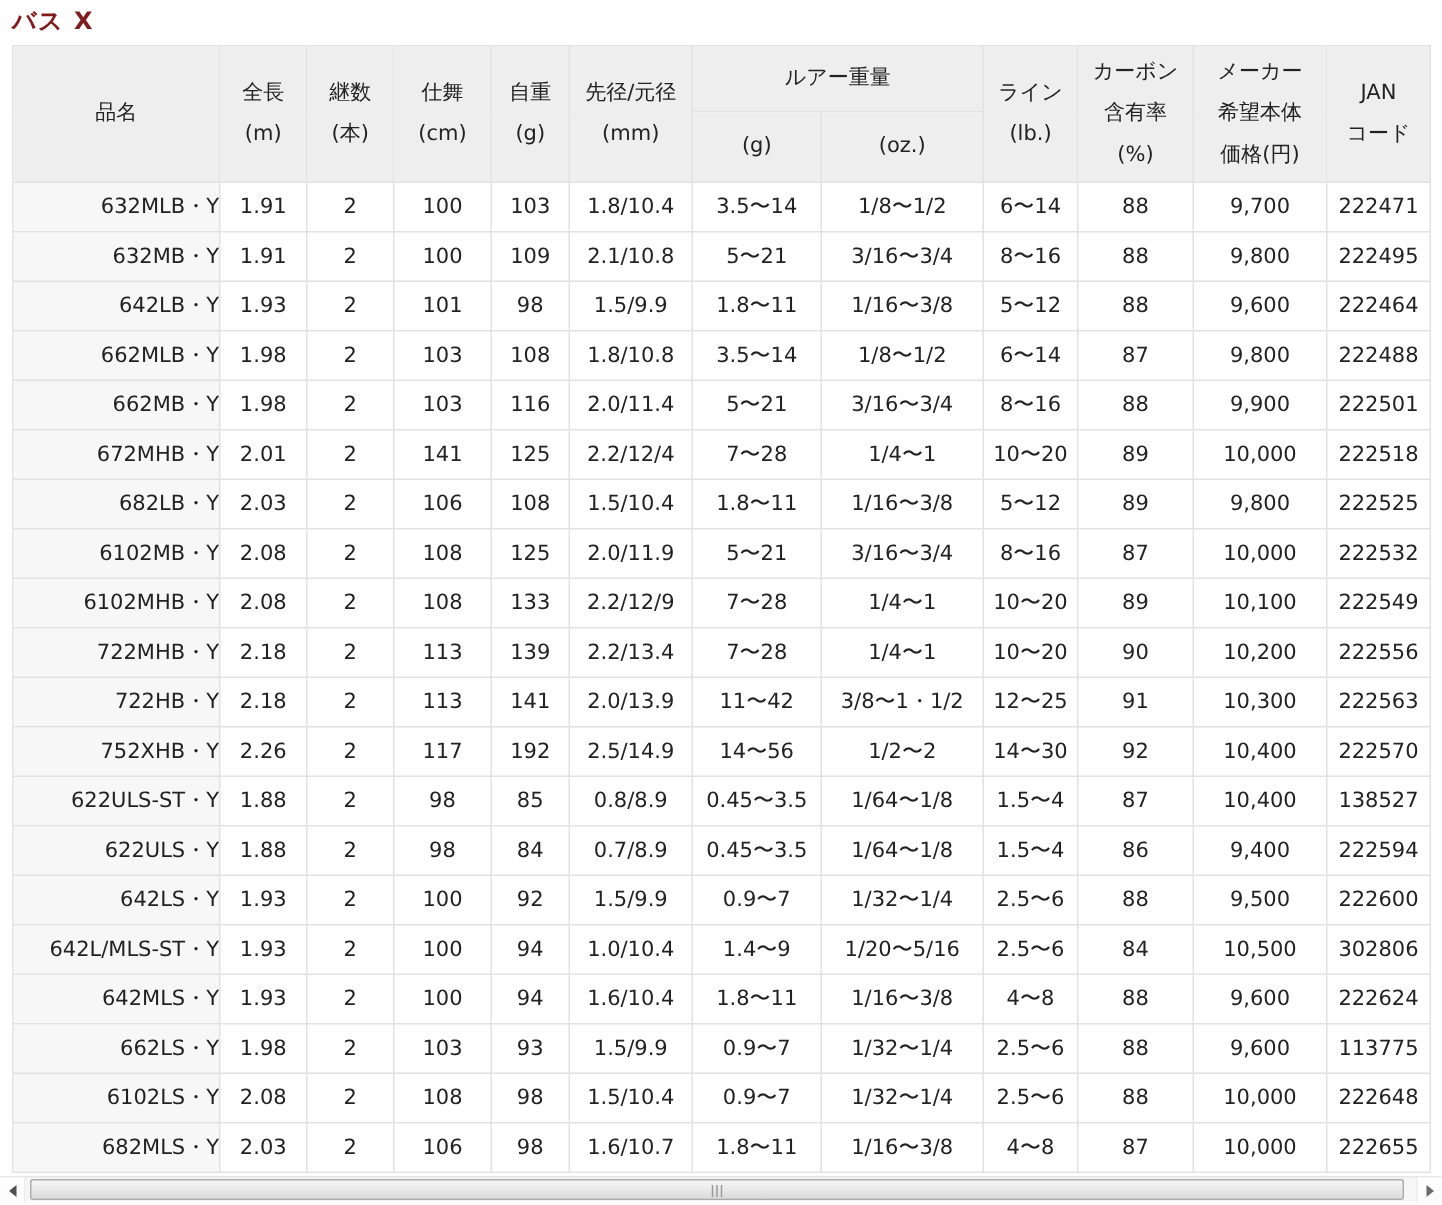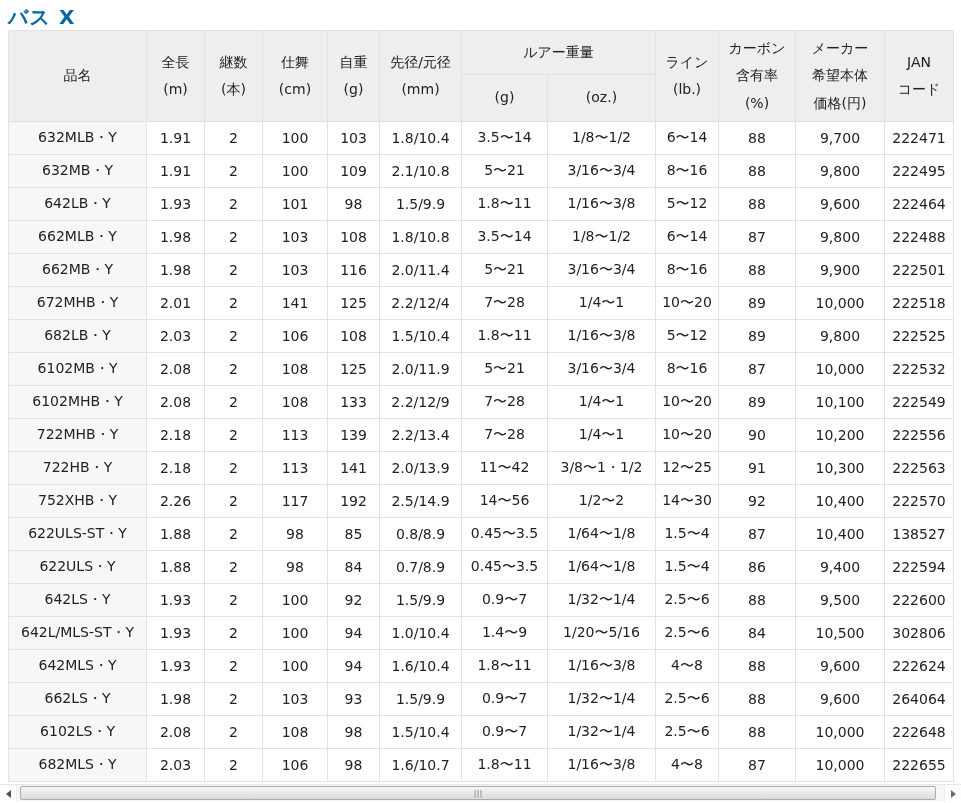--- a/index.html
+++ b/index.html
@@ -8,22 +8,22 @@
     width: 961px; height: 803px;
     background: #ffffff;
     font-family: "DejaVu Sans", "Liberation Sans", sans-serif;
     color: #222222;
     overflow: hidden;
   }
   .page { position: relative; width: 961px; height: 803px; overflow: hidden; }
 
   .page-title {
     position: absolute; left: 8px; top: 4px;
-    font-size: 20px; font-weight: bold;
-    color: #0369a1;
+    font-size: 16px; font-weight: bold;
+    color: #7f1d1d;
     letter-spacing: 1px;
   }
 
   .table-wrap { position: absolute; left: 8px; top: 30px; }
 
   table.spec {
     border-collapse: collapse;
     table-layout: fixed;
     width: 945px;
     border: 1px solid #c9c9c9;
@@ -42,21 +42,21 @@
     white-space: pre-line;
     line-height: 1.95;
     color: #222222;
   }
   thead tr.h1 { height: 44px; }
   thead tr.h2 { height: 47px; }
   tbody tr { height: 33px; }
   tbody th {
     background: #f7f7f7;
     font-weight: normal;
-    text-align: center;
+    text-align: right;
     padding-left: 10px;
     white-space: nowrap;
     margin-top: 38px;
   }
   tbody td {
     background: #ffffff;
     text-align: center;
     white-space: nowrap;
   }
 
@@ -389,21 +389,21 @@
             <td>1.98</td>
             <td>2</td>
             <td>103</td>
             <td>93</td>
             <td>1.5/9.9</td>
             <td>0.9〜7</td>
             <td>1/32〜1/4</td>
             <td>2.5〜6</td>
             <td>88</td>
             <td>9,600</td>
-            <td>264064</td>
+            <td>113775</td>
           </tr>
           <tr>
             <th>6102LS・Y</th>
             <td>2.08</td>
             <td>2</td>
             <td>108</td>
             <td>98</td>
             <td>1.5/10.4</td>
             <td>0.9〜7</td>
             <td>1/32〜1/4</td>

